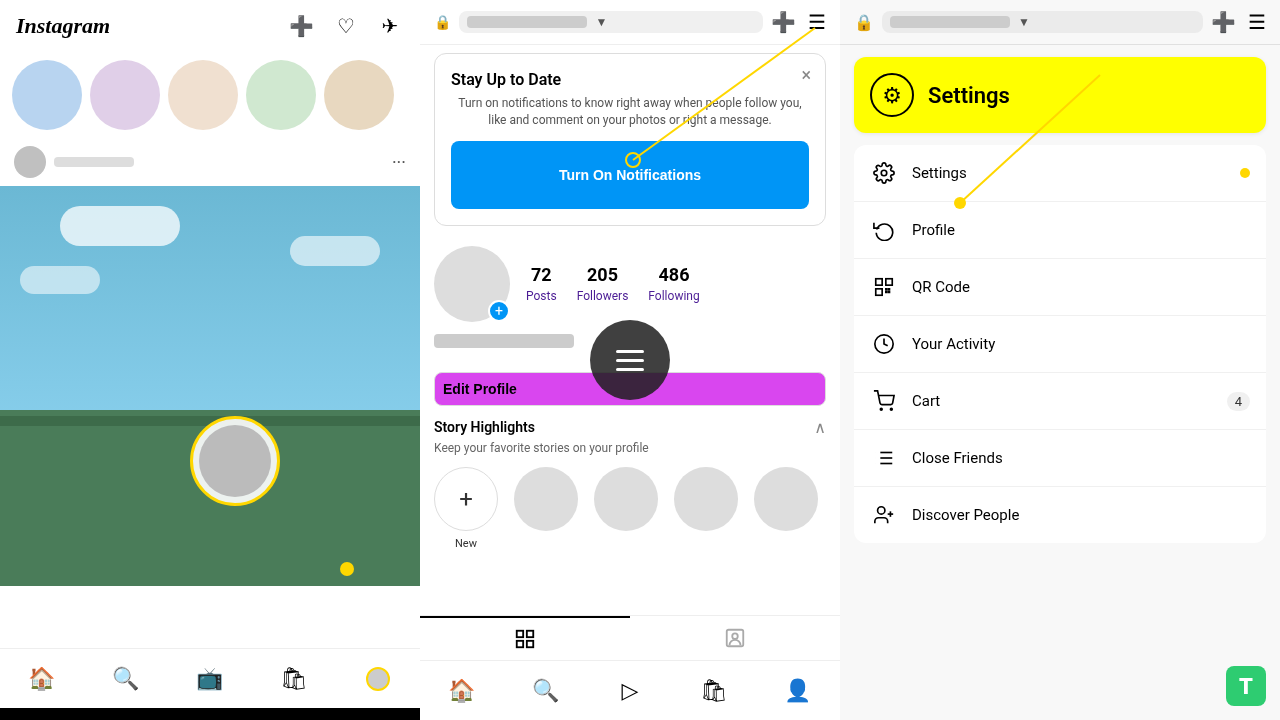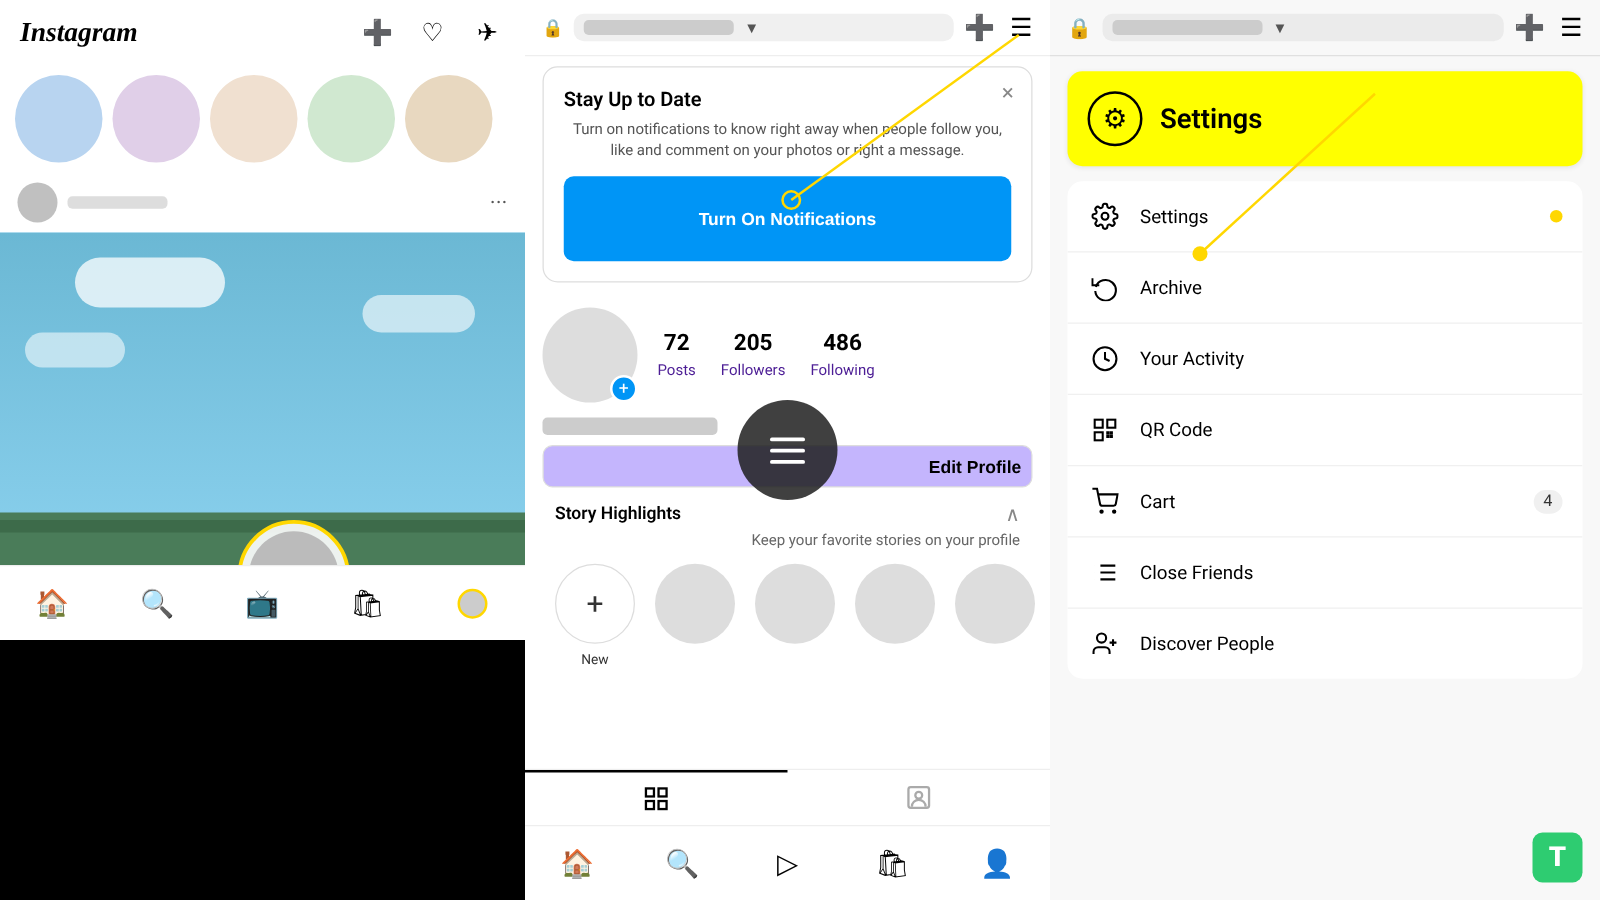--- a/index.html
+++ b/index.html
@@ -8,21 +8,21 @@
       height: 720px;
       overflow: hidden;
       font-family: -apple-system, BlinkMacSystemFont, 'Segoe UI', Roboto, sans-serif;
       display: flex;
       background: #000;
     }
 
     
     .left-panel {
       width: 420px;
-      height: 512px;
+      height: 708px;
       background: #fff;
       position: relative;
       overflow: hidden;
       flex-shrink: 0;
     }
 
     .left-top-bar {
       display: flex;
       align-items: center;
       justify-content: space-between;
@@ -251,36 +251,35 @@
 
     .profile-name-blur {
       margin: 0 14px 8px;
       height: 14px;
       width: 140px;
       background: #ccc;
       border-radius: 4px;
     }
 
     .edit-profile-btn {
-      margin: 0 14px 12px;
+      margin: 16px 14px 12px;
       border: 1px solid #ddd;
       border-radius: 8px;
       padding: 8px;
       width: calc(100% - 28px);
-      text-align: right;
+      text-align: left;
       font-size: 14px;
       font-weight: 600;
       cursor: pointer;
-      background: #c4b5fd;
+      background: #d946ef;
     }
 
     
     .story-highlights {
-      padding: 0 24px;
-      text-align: right;
+      padding: 0 14px;
     }
 
     .story-highlights-header {
       display: flex;
       justify-content: space-between;
       align-items: center;
       margin-bottom: 4px;
     }
 
     .story-highlights-title {
@@ -751,47 +750,47 @@
     </div>
 
     <div class="menu-item">
       <div class="menu-item-left">
         <div class="menu-icon">
           <svg width="22" height="22" viewBox="0 0 24 24" fill="none" stroke="#000" stroke-width="1.8">
             <polyline points="1 4 1 10 7 10"></polyline>
               <path d="M3.51 15a9 9 0 1 0 .49-3.51"></path>
           </svg>
         </div>
-        <span class="menu-label">Archive</span>
-      </div>
-    </div>
-
-    <div class="menu-item">
-      <div class="menu-item-left">
-        <div class="menu-icon">
-          <svg width="22" height="22" viewBox="0 0 24 24" fill="none" stroke="#000" stroke-width="1.8">
-            <circle cx="12" cy="12" r="10"></circle>
-              <polyline points="12 6 12 12 16 14"></polyline>
-          </svg>
-        </div>
-        <span class="menu-label">Your Activity</span>
+        <span class="menu-label">Profile</span>
       </div>
     </div>
 
     <div class="menu-item">
       <div class="menu-item-left">
         <div class="menu-icon">
           <svg width="22" height="22" viewBox="0 0 24 24" fill="none" stroke="#000" stroke-width="1.8">
             <rect x="3" y="3" width="7" height="7"></rect>
               <rect x="14" y="3" width="7" height="7"></rect>
               <rect x="3" y="14" width="7" height="7"></rect>
             <path d="M14 14h1v1h-1z M17 14h1v1h-1z M14 17h1v1h-1z M17 17h1v1h-1z"></path>
           </svg>
         </div>
         <span class="menu-label">QR Code</span>
+      </div>
+    </div>
+
+    <div class="menu-item">
+      <div class="menu-item-left">
+        <div class="menu-icon">
+          <svg width="22" height="22" viewBox="0 0 24 24" fill="none" stroke="#000" stroke-width="1.8">
+            <circle cx="12" cy="12" r="10"></circle>
+              <polyline points="12 6 12 12 16 14"></polyline>
+          </svg>
+        </div>
+        <span class="menu-label">Your Activity</span>
       </div>
     </div>
 
 
     <div class="menu-item">
       <div class="menu-item-left">
         <div class="menu-icon">
           <svg width="22" height="22" viewBox="0 0 24 24" fill="none" stroke="#000" stroke-width="1.8">
             <circle cx="9" cy="21" r="1"></circle>
               <circle cx="20" cy="21" r="1"></circle>

